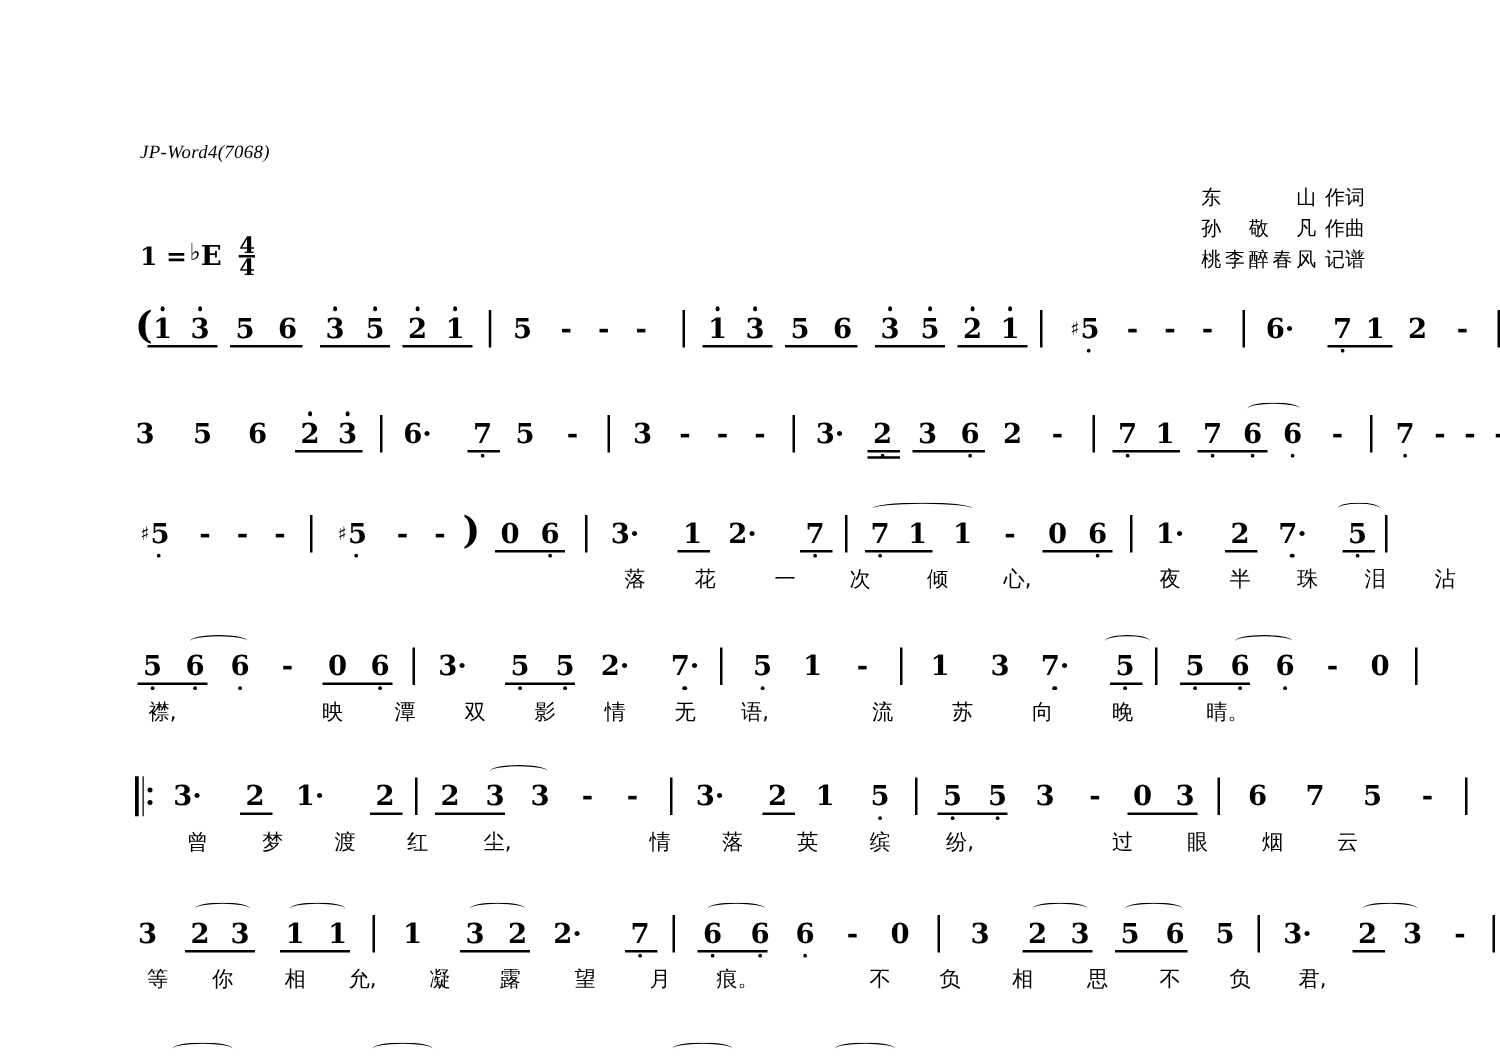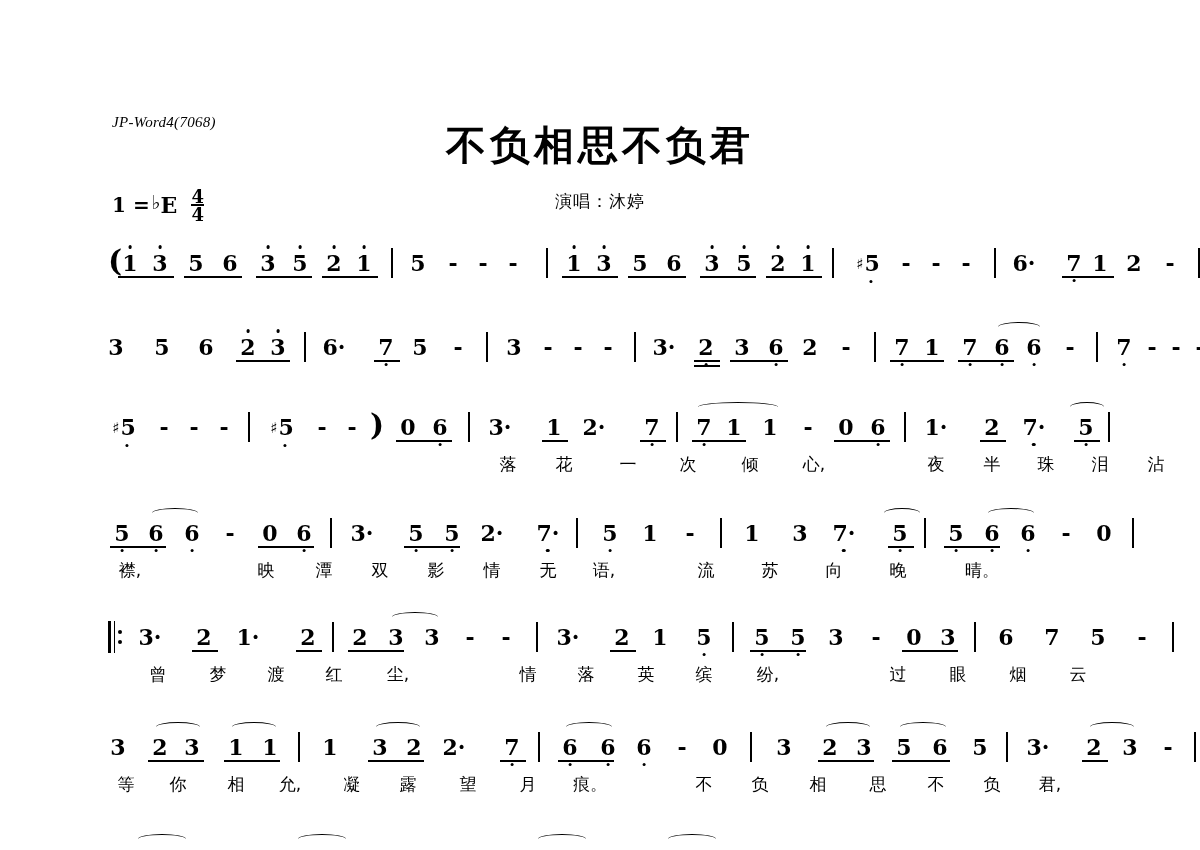--- a/index.html
+++ b/index.html
@@ -221,23 +221,32 @@
     height: 9px;
   }
 </style>
 </head>
 <body>
 
 <div class="sheet">
 
   <div class="doc-code">JP-Word4(7068)</div>
 
-  <div class="title">不负相思不负君</div>
-  <div class="singer">演唱：沐婷</div>
-
+
+  <div class="credits">
+    <div class="credit-row">
+      <span class="names">东  山</span><span class="role">作词</span>
+    </div>
+    <div class="credit-row">
+      <span class="names">孙敬凡</span><span class="role">作曲</span>
+    </div>
+    <div class="credit-row">
+      <span class="names">桃李醉春风</span><span class="role">记谱</span>
+    </div>
+  </div>
 
   <div class="keysig">
     <span>1 =</span>
     <span class="flat">♭</span>
     <span class="keyletter">E</span>
     <span class="meter">
       <span class="num">4</span>
       <span class="den">4</span>
     </span>
   </div>

